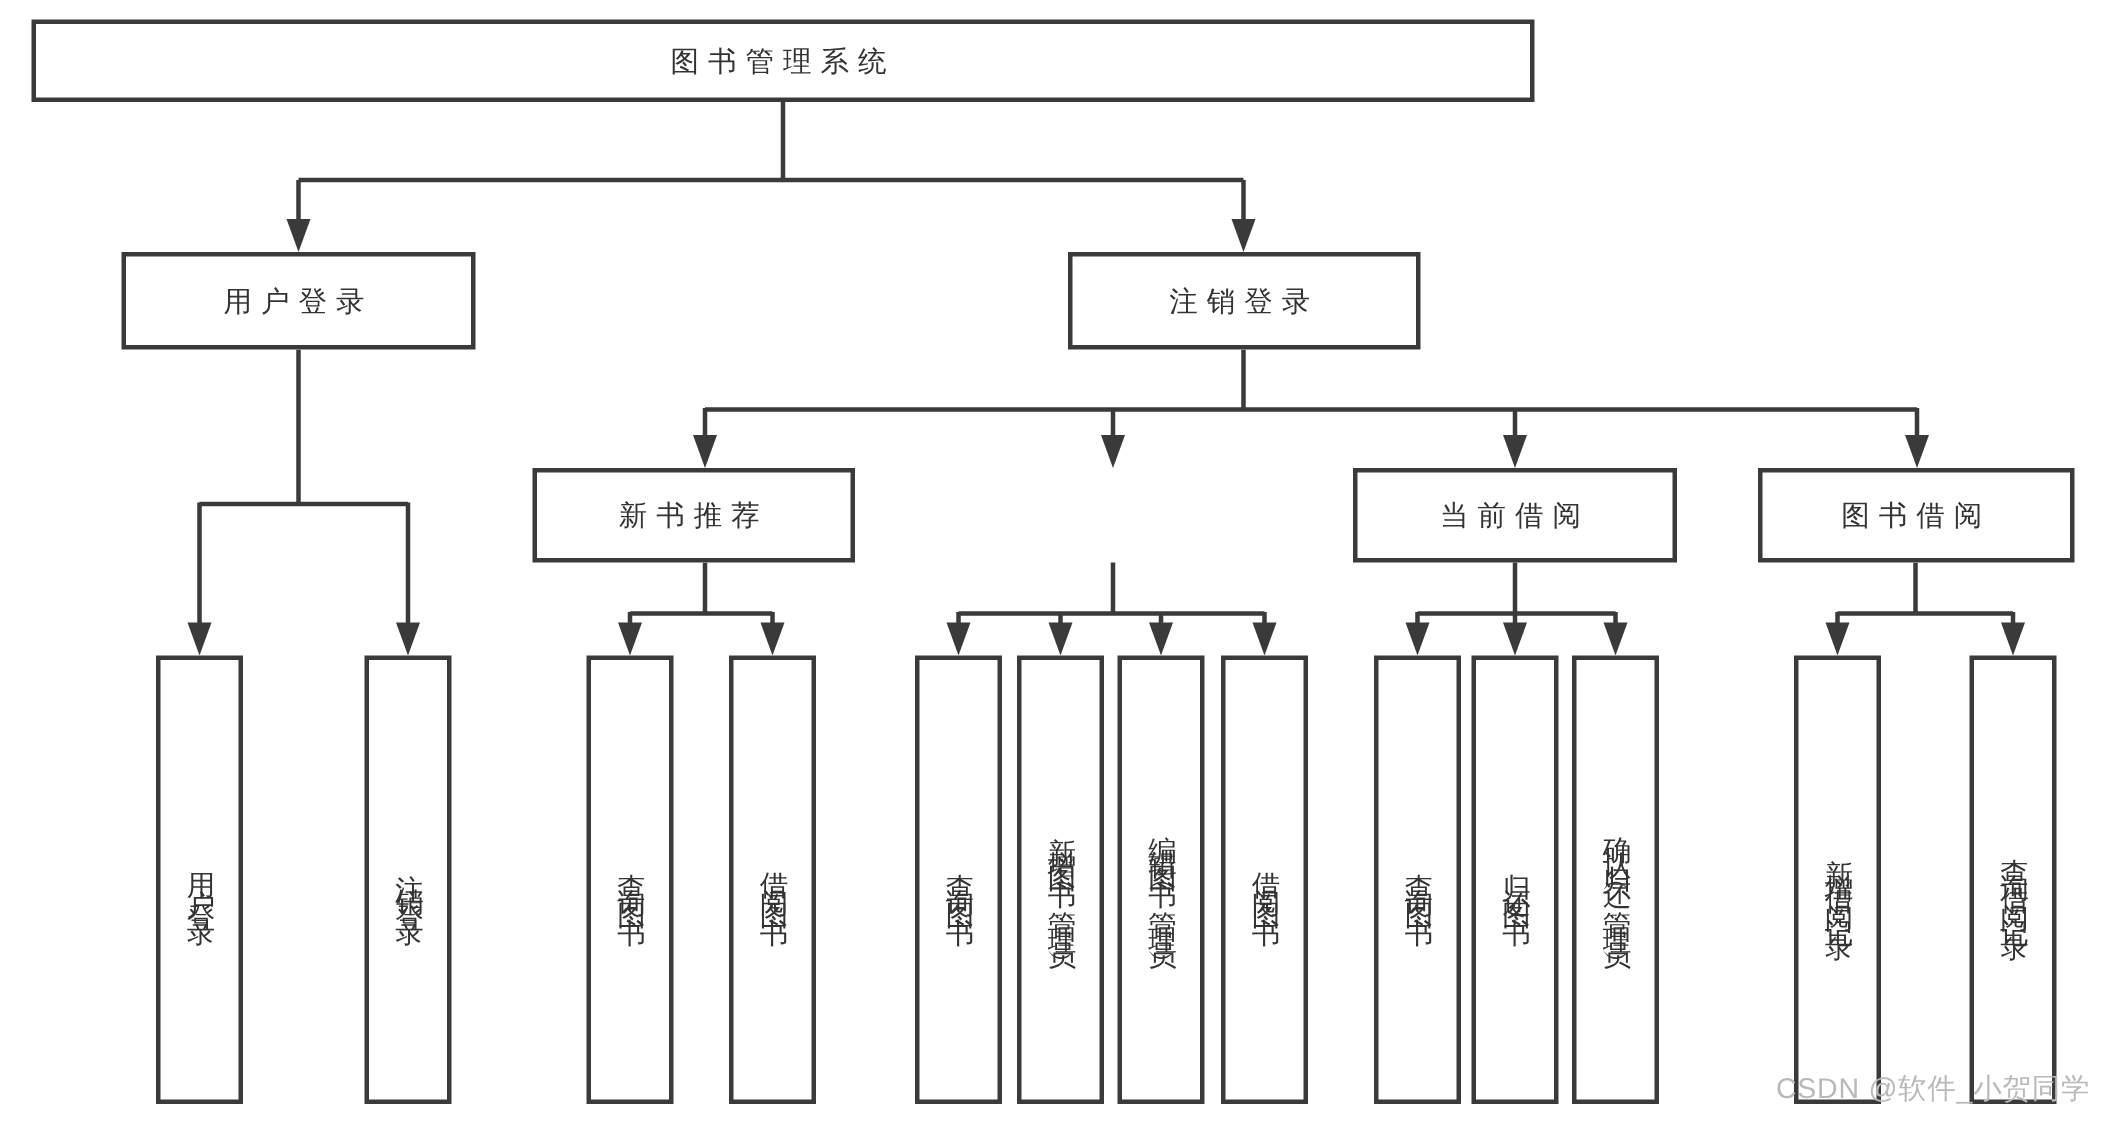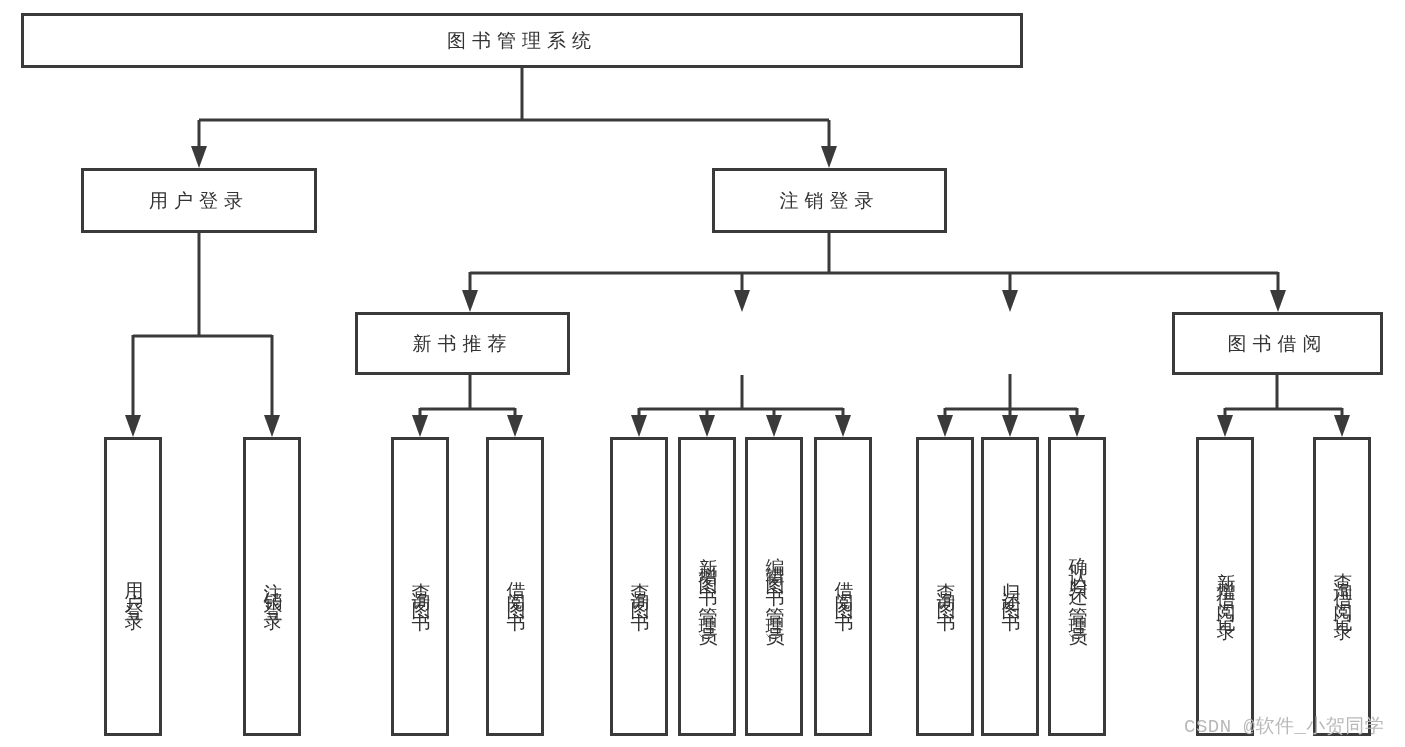--- a/index.html
+++ b/index.html
@@ -12,21 +12,21 @@
     margin: 0;
     padding: 0;
     background: var(--bg-color);
   }
   .canvas {
     position: relative;
     width: 1405px;
     height: 747px;
     background: var(--bg-color);
     overflow: hidden;
-    font-family: Liberation Mono, monospace;
+    font-family: Liberation Sans, sans-serif;
   }
   .connectors {
     position: absolute;
     left: 0;
     top: 0;
     z-index: 1;
   }
   .connectors path {
     stroke: var(--line-color);
     stroke-width: 3;
@@ -109,20 +109,21 @@
     <polygon points="1217,415 1233,415 1225,437"></polygon>
     <polygon points="1334,415 1350,415 1342,437"></polygon>
   </svg>
 
   <div class="node" style="left:21px;top:13px;width:1002px;height:55px">图书管理系统</div>
 
   <div class="node" style="left:81px;top:168px;width:236px;height:65px">用户登录</div>
   <div class="node" style="left:712px;top:168px;width:235px;height:65px">注销登录</div>
 
   <div class="node" style="left:355px;top:312px;width:215px;height:63px">新书推荐</div>
+  <div class="node" style="left:902px;top:312px;width:216px;height:63px">当前借阅</div>
   <div class="node" style="left:1172px;top:312px;width:211px;height:63px">图书借阅</div>
 
   <div class="node vert" style="left:104px;top:437px;width:58px;height:299px">用户登录</div>
   <div class="node vert" style="left:243px;top:437px;width:58px;height:299px">注销登录</div>
 
   <div class="node vert" style="left:391px;top:437px;width:58px;height:299px">查询图书</div>
   <div class="node vert" style="left:486px;top:437px;width:58px;height:299px">借阅图书</div>
 
   <div class="node vert" style="left:610px;top:437px;width:58px;height:299px">查询图书</div>
   <div class="node vert" style="left:678px;top:437px;width:58px;height:299px">新增图书（管理员）</div>

